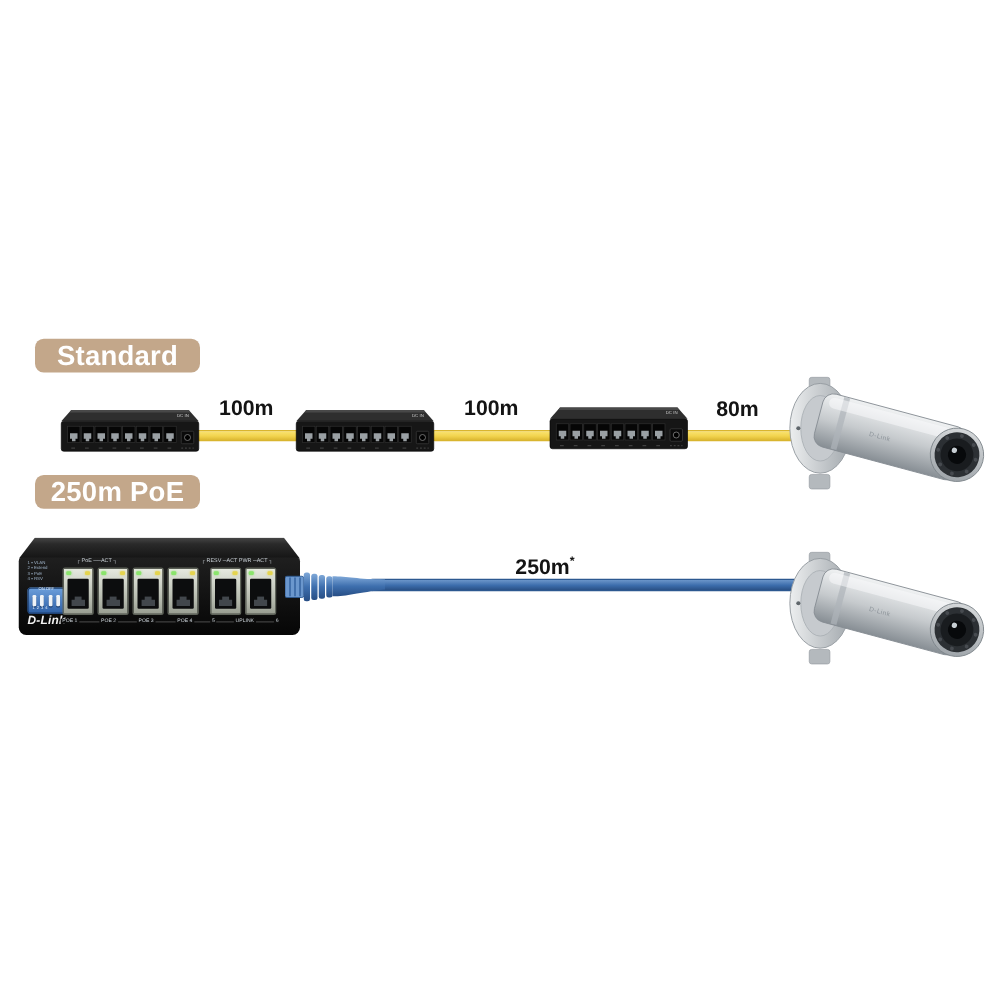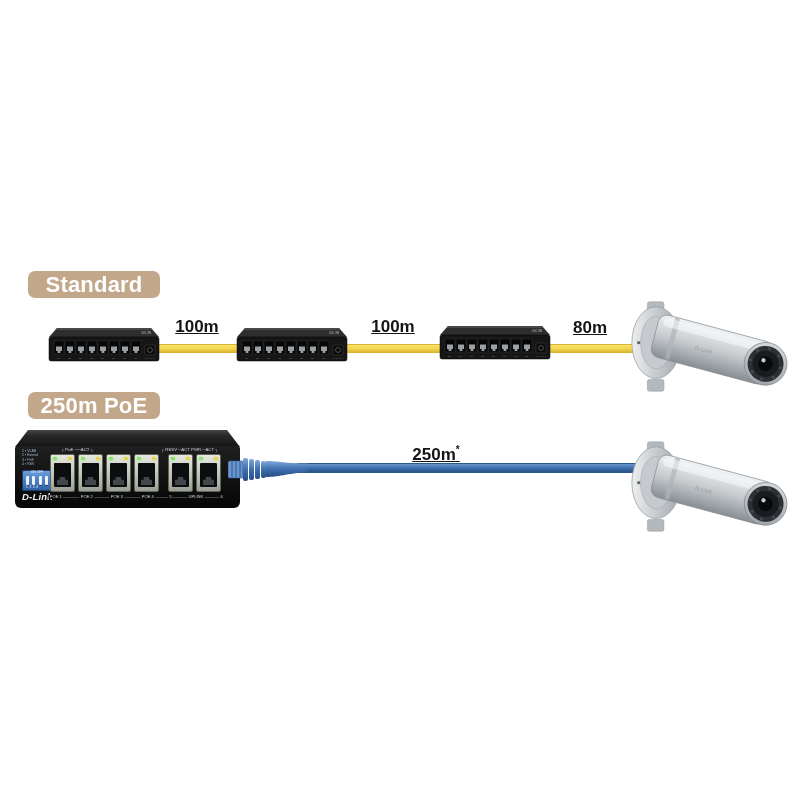--- a/index.html
+++ b/index.html
@@ -13,21 +13,21 @@
 
   
   .cable-y{position:absolute;top:344px;height:7px;border-radius:3px;z-index:1;
            background:linear-gradient(180deg,#f9e372,var(--cable_yellow,#f2d44e) 55%,#dcb832);
            border:1px solid var(--cable_yellow_border,#d9b52e);}
   .cable-b{position:absolute;left:295px;top:463px;width:350px;height:8px;border-radius:3px;z-index:1;
            background:linear-gradient(180deg,#6b95c9,var(--cable_blue,#3b6cab) 55%,#2a5186);
            border:1px solid var(--cable_blue_border,#2c5890);}
 
   .dist{position:absolute;width:64px;text-align:center;font-size:17px;font-weight:bold;
-        color:#141414;z-index:4;text-decoration:underline;}
+        color:#141414;z-index:4;}
   .dist sup{font-size:10px;}
 
   
   .switch-sm{position:absolute;width:116px;height:40px;z-index:2;}
   .switch-sm svg{display:block;width:116px;height:40px;}
   .dcin{position:absolute;right:11px;top:6px;font-size:7px;color:#c7c7c7;
         transform:scale(.5);transform-origin:right top;white-space:nowrap;}
 
   
   .camera-wrap{position:absolute;width:165px;height:102px;z-index:2;}
@@ -201,21 +201,21 @@
     <span class="dcin">DC IN</span>
   </div>
 
   <div class="camera-wrap" style="left:628px;top:296px">
     <svg viewBox="0 0 170 105">
         <use href="#sym-camera"></use>
       </svg>
     <span class="cam-brand">D-Link</span>
   </div>
 
-  <div class="badge" style="top:392px">250m PoE</div>
+  <div class="badge" style="top:380px">250m PoE</div>
 
   <div class="cable-b"></div>
   <div class="dist" style="left:404px;top:444px"><span>250m</span><sup>*</sup></div>
 
   <div class="bigswitch">
     <div class="bs-top"></div>
     <div class="bs-front">
       <div class="dip-legend">
         <span>1 ▪ VLAN</span>
         <span>2 ▪ Extend</span>

